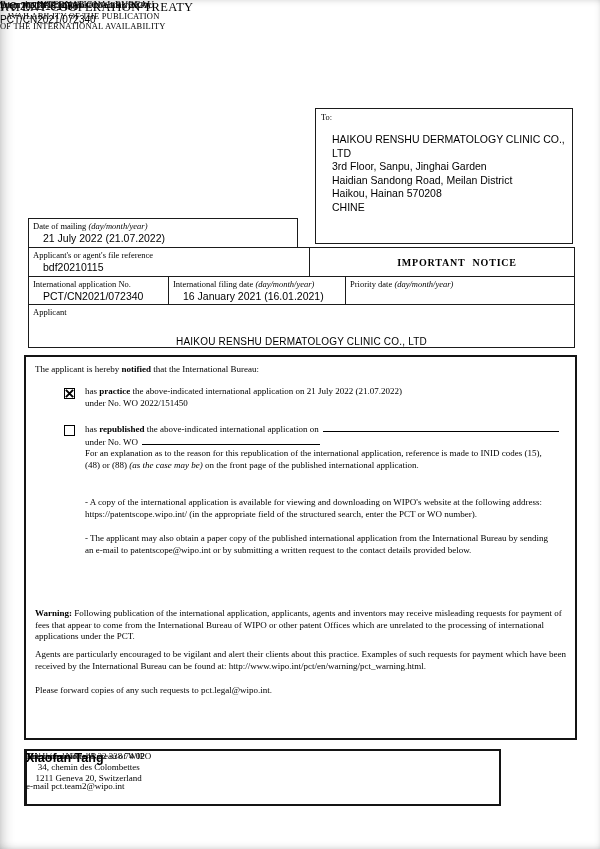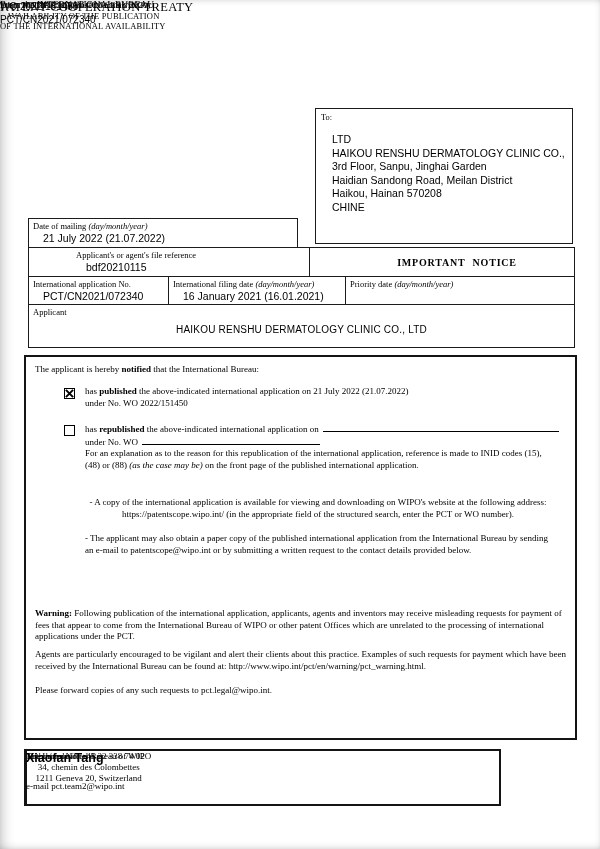--- a/index.html
+++ b/index.html
@@ -19,21 +19,21 @@
   .pct-logo{left:40;top:102;width:230;text-align:center;font-size:29px;font-weight:bold;letter-spacing:3px;}
   .pct-sub{left:20;top:150;width:270;text-align:center;font-size:8.5px;line-height:10.5px;letter-spacing:.2px;}
   .box{position:absolute;border:1.5px solid #1b1b1b;box-sizing:border-box;background:#fff;}
   .thick{border-width:2px;border-color:#141414;}
   .label{font-size:8.5px;padding:2px 0 0 4px;white-space:nowrap;}
   .note{font-style:italic;}
   .value{font-family:"Liberation Sans",sans-serif;font-size:10.5px;margin:1px 0 0 14px;white-space:nowrap;}
   .to-label{font-size:8.5px;padding:3px 0 0 5px;}
   .addr{margin:11px 0 0 16px;font-family:"Liberation Sans",sans-serif;font-size:10.5px;line-height:13.5px;}
   .notice{display:flex;align-items:center;justify-content:center;font-weight:bold;font-size:10px;letter-spacing:.8px;word-spacing:4px;padding-left:30px;}
-  .applicant-value{font-family:"Liberation Sans",sans-serif;font-size:10px;text-align:center;margin-top:7px;letter-spacing:.2px;}
+  .applicant-value{font-family:"Liberation Sans",sans-serif;font-size:10px;text-align:center;margin-top:19px;letter-spacing:.2px;}
   .para{font-size:9px;line-height:11.6px;}
   .checkbox{width:11px;height:11px;border:1.7px solid #000;box-sizing:border-box;background:#fff;}
   .checkbox svg{display:none;width:100%;height:100%;}
   .checkbox.checked svg{display:block;}
   .flexline{display:flex;align-items:baseline;}
   .ufill{flex:1;border-bottom:1px solid #000;height:8px;margin-left:4px;}
   .uline{display:inline-block;border-bottom:1px solid #000;height:8px;margin-left:4px;}
   .f-left{left:0;top:5;width:237;text-align:center;font-size:9px;line-height:11px;}
   .f-divider{left:237;top:0;bottom:0;width:0;border-left:1.5px solid #141414;}
   .f-officer-label{left:243;top:2;font-size:8.5px;}
@@ -57,35 +57,35 @@
 
   <div class="abs pct-sub">
     <div>NOTIFICATION CONCERNING</div>
     <div>AVAILABILITY OF THE PUBLICATION</div>
     <div>OF THE INTERNATIONAL AVAILABILITY</div>
   </div>
 
   <div class="box" style="left:315px;top:108px;width:258px;height:136px;">
     <div class="to-label">To:</div>
     <div class="addr">
+      <div>HAIKOU RENSHU DERMATOLOGY CLINIC CO.,</div>
       <div>LTD</div>
-      <div>HAIKOU RENSHU DERMATOLOGY CLINIC CO.,</div>
       <div>3rd Floor, Sanpu, Jinghai Garden</div>
       <div>Haidian Sandong Road, Meilan District</div>
       <div>Haikou, Hainan 570208</div>
       <div>CHINE</div>
     </div>
   </div>
 
   <div class="box" style="left:28px;top:218px;width:270px;height:30px;">
     <div class="label"><span>Date of mailing </span><span class="note">(day/month/year)</span></div>
     <div class="value">21 July 2022 (21.07.2022)</div>
   </div>
 
-  <div class="box" style="left:28px;top:247px;width:282px;height:30px;padding-left:43px;">
+  <div class="box" style="left:28px;top:247px;width:282px;height:30px;">
     <div class="label">Applicant's or agent's file reference</div>
     <div class="value">bdf20210115</div>
   </div>
 
   <div class="box notice" style="left:309px;top:247px;width:266px;height:30px;">
     <span>IMPORTANT NOTICE</span>
   </div>
 
   <div class="box" style="left:28px;top:276px;width:141px;height:29px;">
     <div class="label">International application No.</div>
@@ -110,37 +110,37 @@
   <div class="box thick" style="left:24px;top:355px;width:553px;height:385px;padding-left:24px;">
 
     <div class="abs para" style="left:9px;top:7px;"><span>The applicant is hereby </span><b>notified</b><span> that the International Bureau:</span></div>
 
     <span class="abs checkbox checked" style="left:38px;top:31px;">
       <svg viewBox="0 0 10 10">
           <path d="M1 1 L9 9 M9 1 L1 9" stroke="#000" stroke-width="2.2"></path>
         </svg>
     </span>
     <div class="abs para" style="left:59px;top:29px;width:470px;">
-      <div><span>has </span><b>published</b><span> the above-indicated international application on 21 July 2022 (21.07.2022)</span></div>
+      <div><span>has </span><b>practice</b><span> the above-indicated international application on 21 July 2022 (21.07.2022)</span></div>
       <div>under No. WO 2022/151450</div>
     </div>
 
     <span class="abs checkbox" style="left:38px;top:68px;">
       
     </span>
     <div class="abs para" style="left:59px;top:66px;width:474px;">
       <div class="flexline">
           <span style="white-space:nowrap;"><span>has </span><b>republished</b><span> the above-indicated international application on</span></span>
           <span class="ufill"></span>
         </div>
       <div><span>under No. WO</span><span class="uline" style="width:178px;"></span></div>
       <div><span>For an explanation as to the reason for this republication of the international application, reference is made to INID codes (15), (48) or (88) </span><span class="note">(as the case may be)</span><span> on the front page of the published international application.</span></div>
     </div>
 
-    <div class="abs para" style="left:59px;top:140px;width:466px;text-align:center;">- A copy of the international application is available for viewing and downloading on WIPO's website at the following address: https://patentscope.wipo.int/ (in the appropriate field of the structured search, enter the PCT or WO number).</div>
+    <div class="abs para" style="left:59px;top:140px;width:466px;">- A copy of the international application is available for viewing and downloading on WIPO's website at the following address: https://patentscope.wipo.int/ (in the appropriate field of the structured search, enter the PCT or WO number).</div>
     <div class="abs para" style="left:59px;top:176px;width:466px;">- The applicant may also obtain a paper copy of the published international application from the International Bureau by sending an e-mail to patentscope@wipo.int or by submitting a written request to the contact details provided below.</div>
 
     <div class="abs para" style="left:9px;top:251px;width:534px;"><b>Warning:</b><span> Following publication of the international application, applicants, agents and inventors may receive misleading requests for payment of fees that appear to come from the International Bureau of WIPO or other patent Offices which are unrelated to the processing of international applications under the PCT.</span></div>
     <div class="abs para" style="left:9px;top:292px;width:534px;">Agents are particularly encouraged to be vigilant and alert their clients about this practice. Examples of such requests for payment which have been received by the International Bureau can be found at: http://www.wipo.int/pct/en/warning/pct_warning.html.</div>
     <div class="abs para" style="left:9px;top:328px;width:534px;">Please forward copies of any such requests to pct.legal@wipo.int.</div>
   </div>
 
   <div class="box thick" style="left:24px;top:749px;width:477px;height:57px;">
     <div class="abs f-left">
       <div>The International Bureau of WIPO</div>

